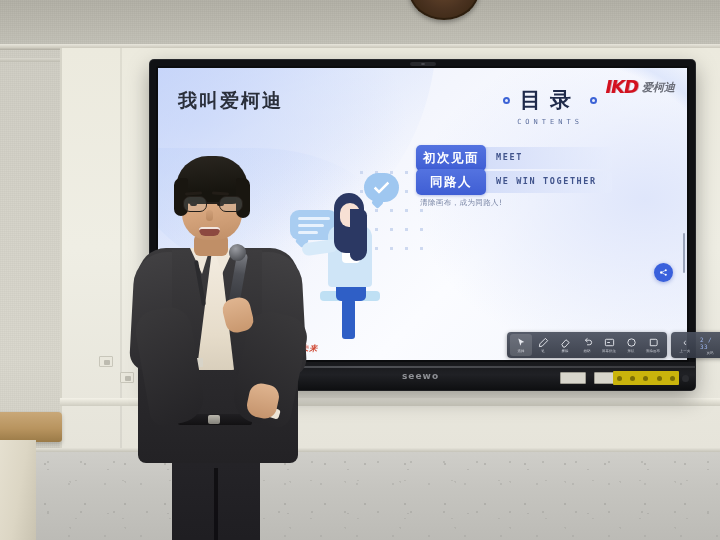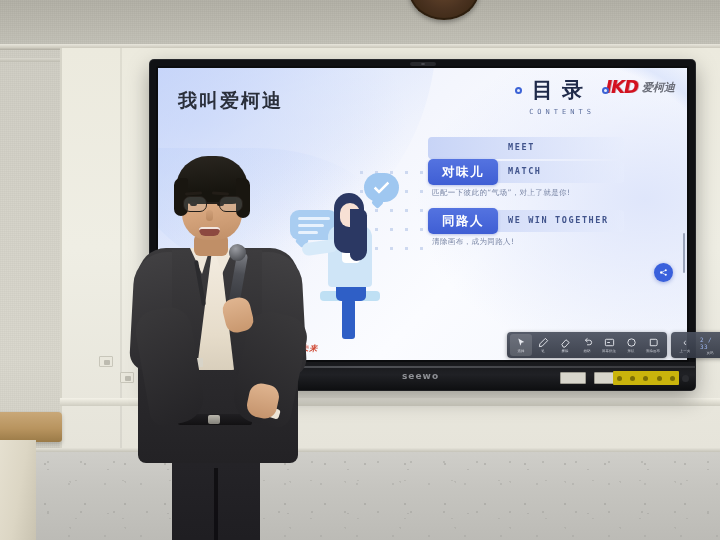--- a/index.html
+++ b/index.html
@@ -237,21 +237,21 @@
   .fig-legs {
     position:absolute; left:44px; top:136px; width:13px; height:40px;
     background:#2f5fc6; border-radius:3px;
   }
   .fig-base {
     position:absolute; left:22px; top:128px; width:60px; height:10px;
     background:#bfe0f4; border-radius:4px;
   }
 
   
-  .contents { position:absolute; left:258px; top:8px; width:268px;margin-left:12px; }
+  .contents { position:absolute; left:258px; top:18px; width:268px; }
   .contents-head { text-align:center; }
   .contents-title-row { display:flex; align-items:center; justify-content:center; gap:10px; }
   .dot-sq { width:7px; height:7px; border-radius:50%; background:#3c63d6; position:relative; }
   .dot-sq::after{ content:""; position:absolute; left:2px; top:2px; width:3px; height:3px; background:#e9eefb; border-radius:50%; }
   .contents-title {
     font-size:21px; font-weight:700; color:#1f2a4a; letter-spacing:9px;
     font-family:"DejaVu Sans","Liberation Sans",sans-serif;
   }
   .contents-sub {
     margin-top:4px; font-size:7px; letter-spacing:4px; color:#5d6f9e;
@@ -568,30 +568,23 @@
             <span class="contents-title">目录</span>
             <span class="dot-sq"></span>
           </div>
           <div class="contents-sub">CONTENTS</div>
         </div>
 
         <div class="menu">
           <div>
             <div class="menu-row">
               <div class="menu-bar"></div>
+              <div class="menu-chip">初次见面</div>
               <div class="menu-en">MEET</div>
             </div>
-          </div>
-          <div>
-            <div class="menu-row">
-              <div class="menu-bar"></div>
-              <div class="menu-chip">对味儿</div>
-              <div class="menu-en">MATCH</div>
-            </div>
-            <div class="menu-desc">匹配一下彼此的“气场”，对上了就是你!</div>
           </div>
           <div>
             <div class="menu-row">
               <div class="menu-bar"></div>
               <div class="menu-chip">同路人</div>
               <div class="menu-en">WE WIN TOGETHER</div>
             </div>
             <div class="menu-desc">清除画布，成为同路人!</div>
           </div>
         </div>

